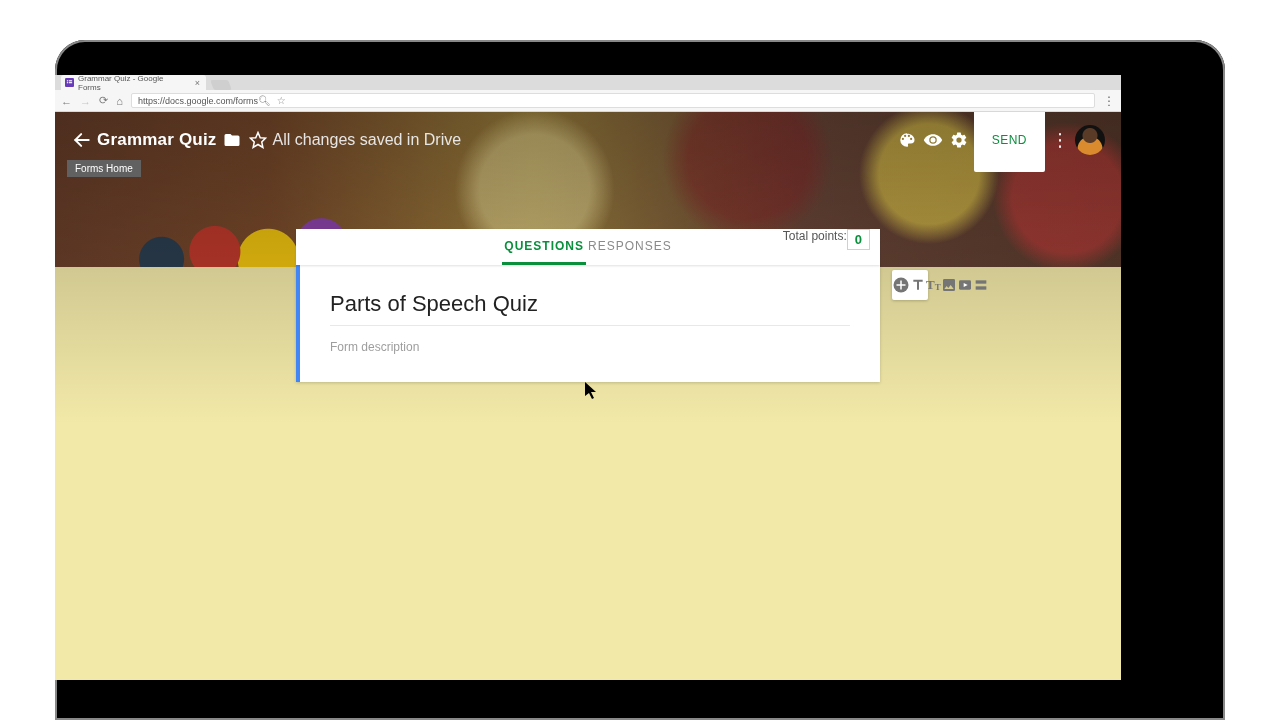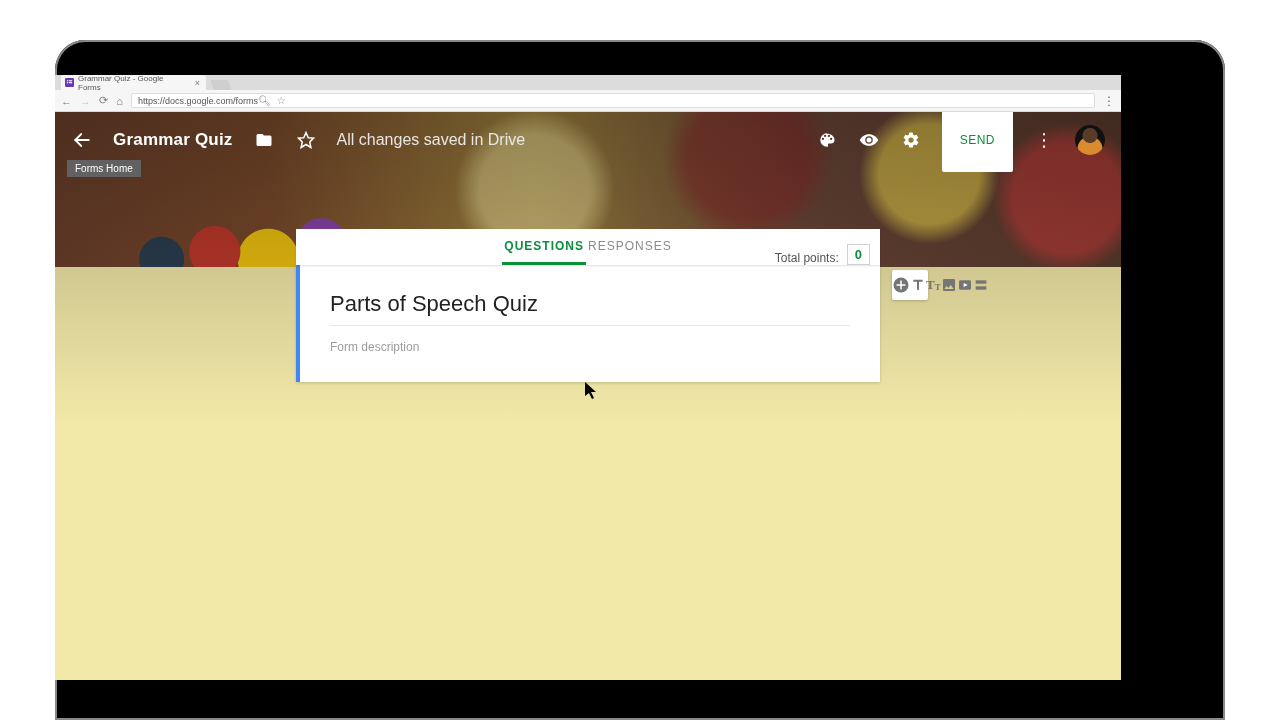--- a/index.html
+++ b/index.html
@@ -113,21 +113,21 @@
     position: absolute; inset: 0;
     background: linear-gradient(180deg, rgba(0,0,0,0.28), rgba(0,0,0,0) 55%);
   }
   .app-bar {
     position: absolute;
     top: 0; left: 0; right: 0;
     height: 56px;
     display: flex;
     align-items: center;
     padding: 0 16px;
-    gap: 20px;
+    gap: 4px;
     color: #fff;
     z-index: 3;
   }
   .app-bar .spacer { flex: 1; }
   .app-title { font-size: 17px; font-weight: 600; letter-spacing: .2px; }
   .ico-btn {
     width: 22px; height: 22px;
     display: flex; align-items: center; justify-content: center;
     color: #fff; cursor: pointer;
   }
@@ -187,21 +187,21 @@
     cursor: pointer;
   }
   .tab-item.active {
     color: #0a8f3c;
     border-bottom: 3px solid #0a8f3c;
     font-weight: 600;
   }
   .points-block {
     position: absolute;
     right: 10px; top: 0; bottom: 0;
-    display: flex; align-items: flex-end; gap: 8px;
+    display: flex; align-items: flex-start; 
     font-size: 12px; color: #555;
   }
   .points-box {
     border: 1px solid #d0d0d0;
     padding: 2px 7px;
     font-size: 13px;
     color: #0a8f3c;
     font-weight: 600;
     background:#fff;
   }

